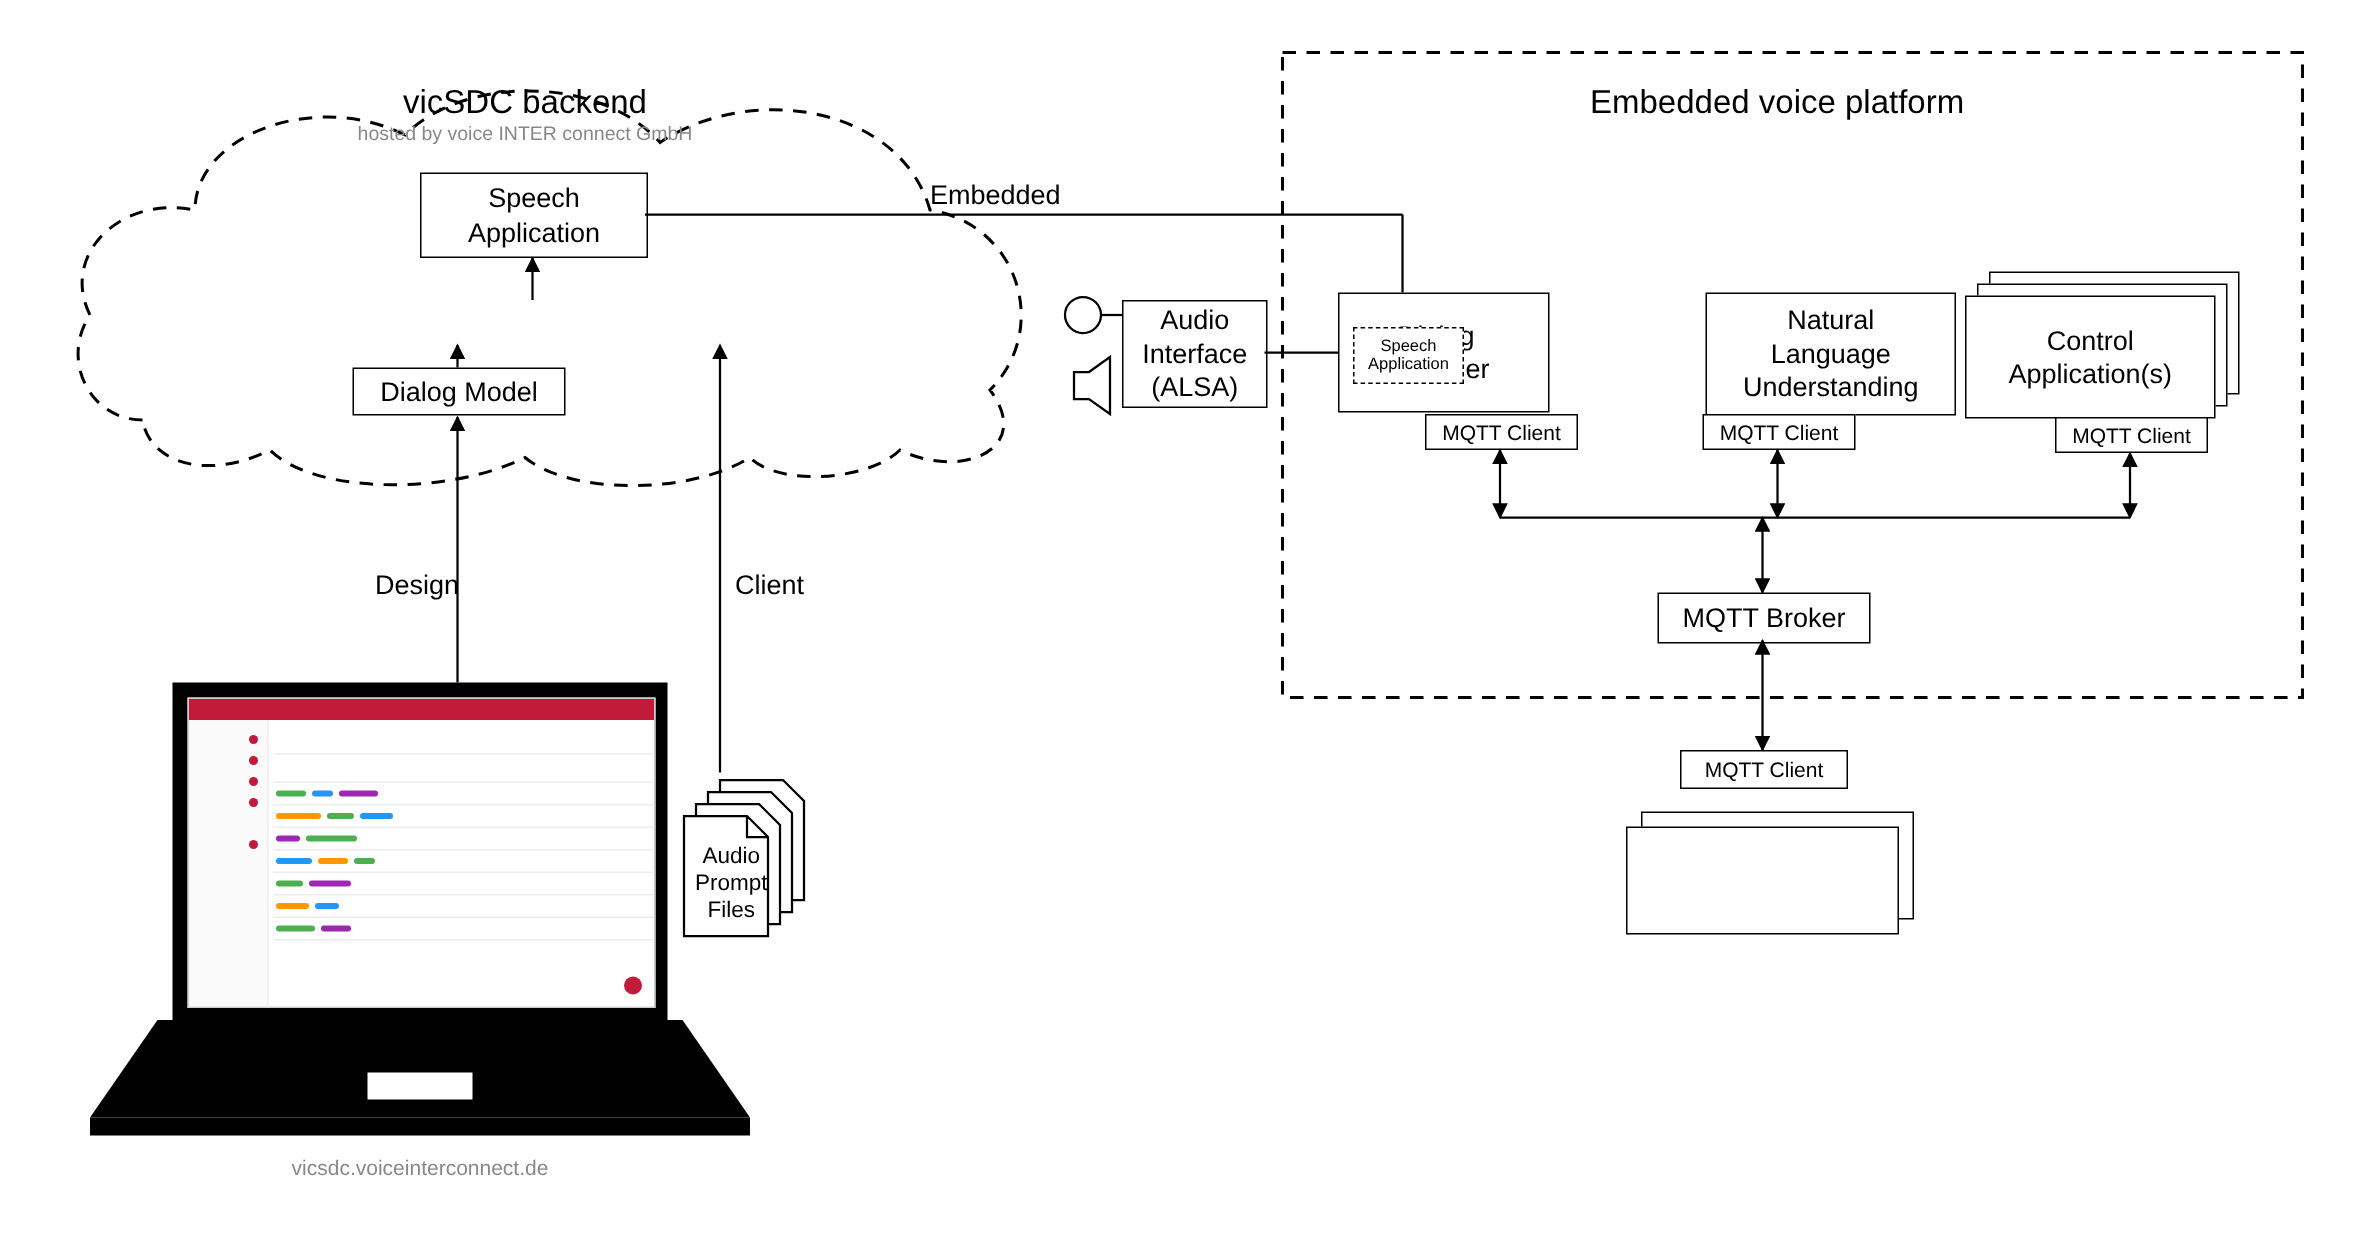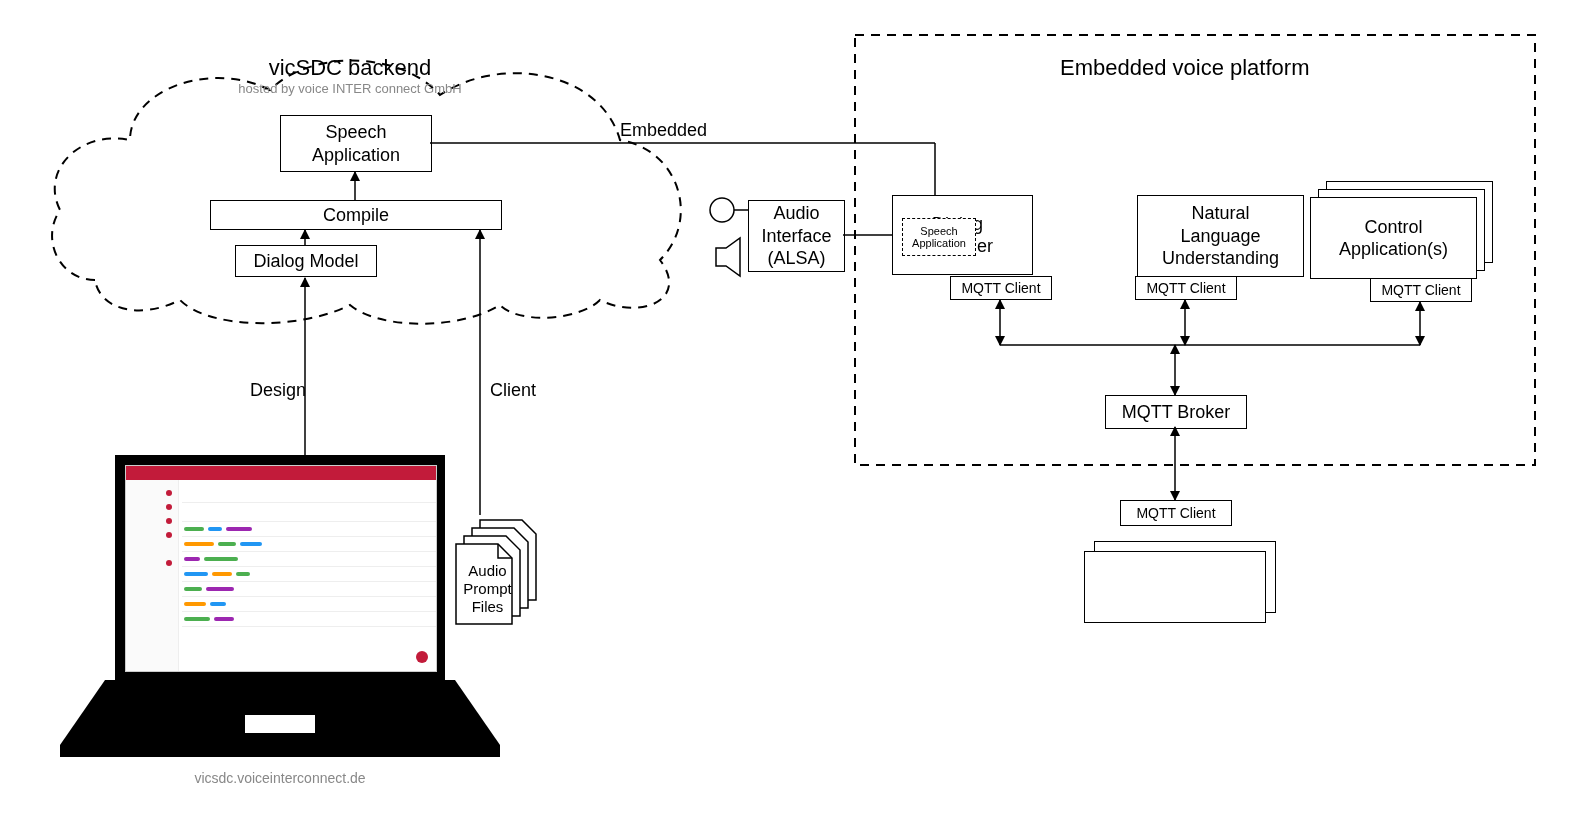--- a/index.html
+++ b/index.html
@@ -40,21 +40,20 @@
            C 140 320 100 310 95 280 Z" fill="none" stroke="#000" stroke-width="2" stroke-dasharray="9 7"></path>
 </svg>
 
 <div class="label" style="left:210px;top:55px;width:280px">
   <div style="font-size:22px">vicSDC backend</div>
   <div class="small">hosted by voice INTER connect GmbH</div>
 </div>
 
 <div class="box" style="left:280px;top:115px;width:150px;height:55px;white-space:pre">Speech
 Application</div>
-<div class="box" style="left:210px;top:200px;width:290px;height:28px">Compile</div>
 <div class="box" style="left:235px;top:245px;width:140px;height:30px">Dialog Model</div>
 
 <svg width="1569" height="825">
   <defs>
     <marker id="ah" viewBox="0 0 10 10" refX="9" refY="5" markerWidth="7" markerHeight="7" orient="auto-start-reverse">
       <path d="M0 0 L10 5 L0 10 z" fill="#000"></path>
     </marker>
   </defs>
   <line x1="355" y1="200" x2="355" y2="172" stroke="#000" stroke-width="1.5" marker-end="url(#ah)"></line>
   <line x1="305" y1="245" x2="305" y2="230" stroke="#000" stroke-width="1.5" marker-end="url(#ah)"></line>

